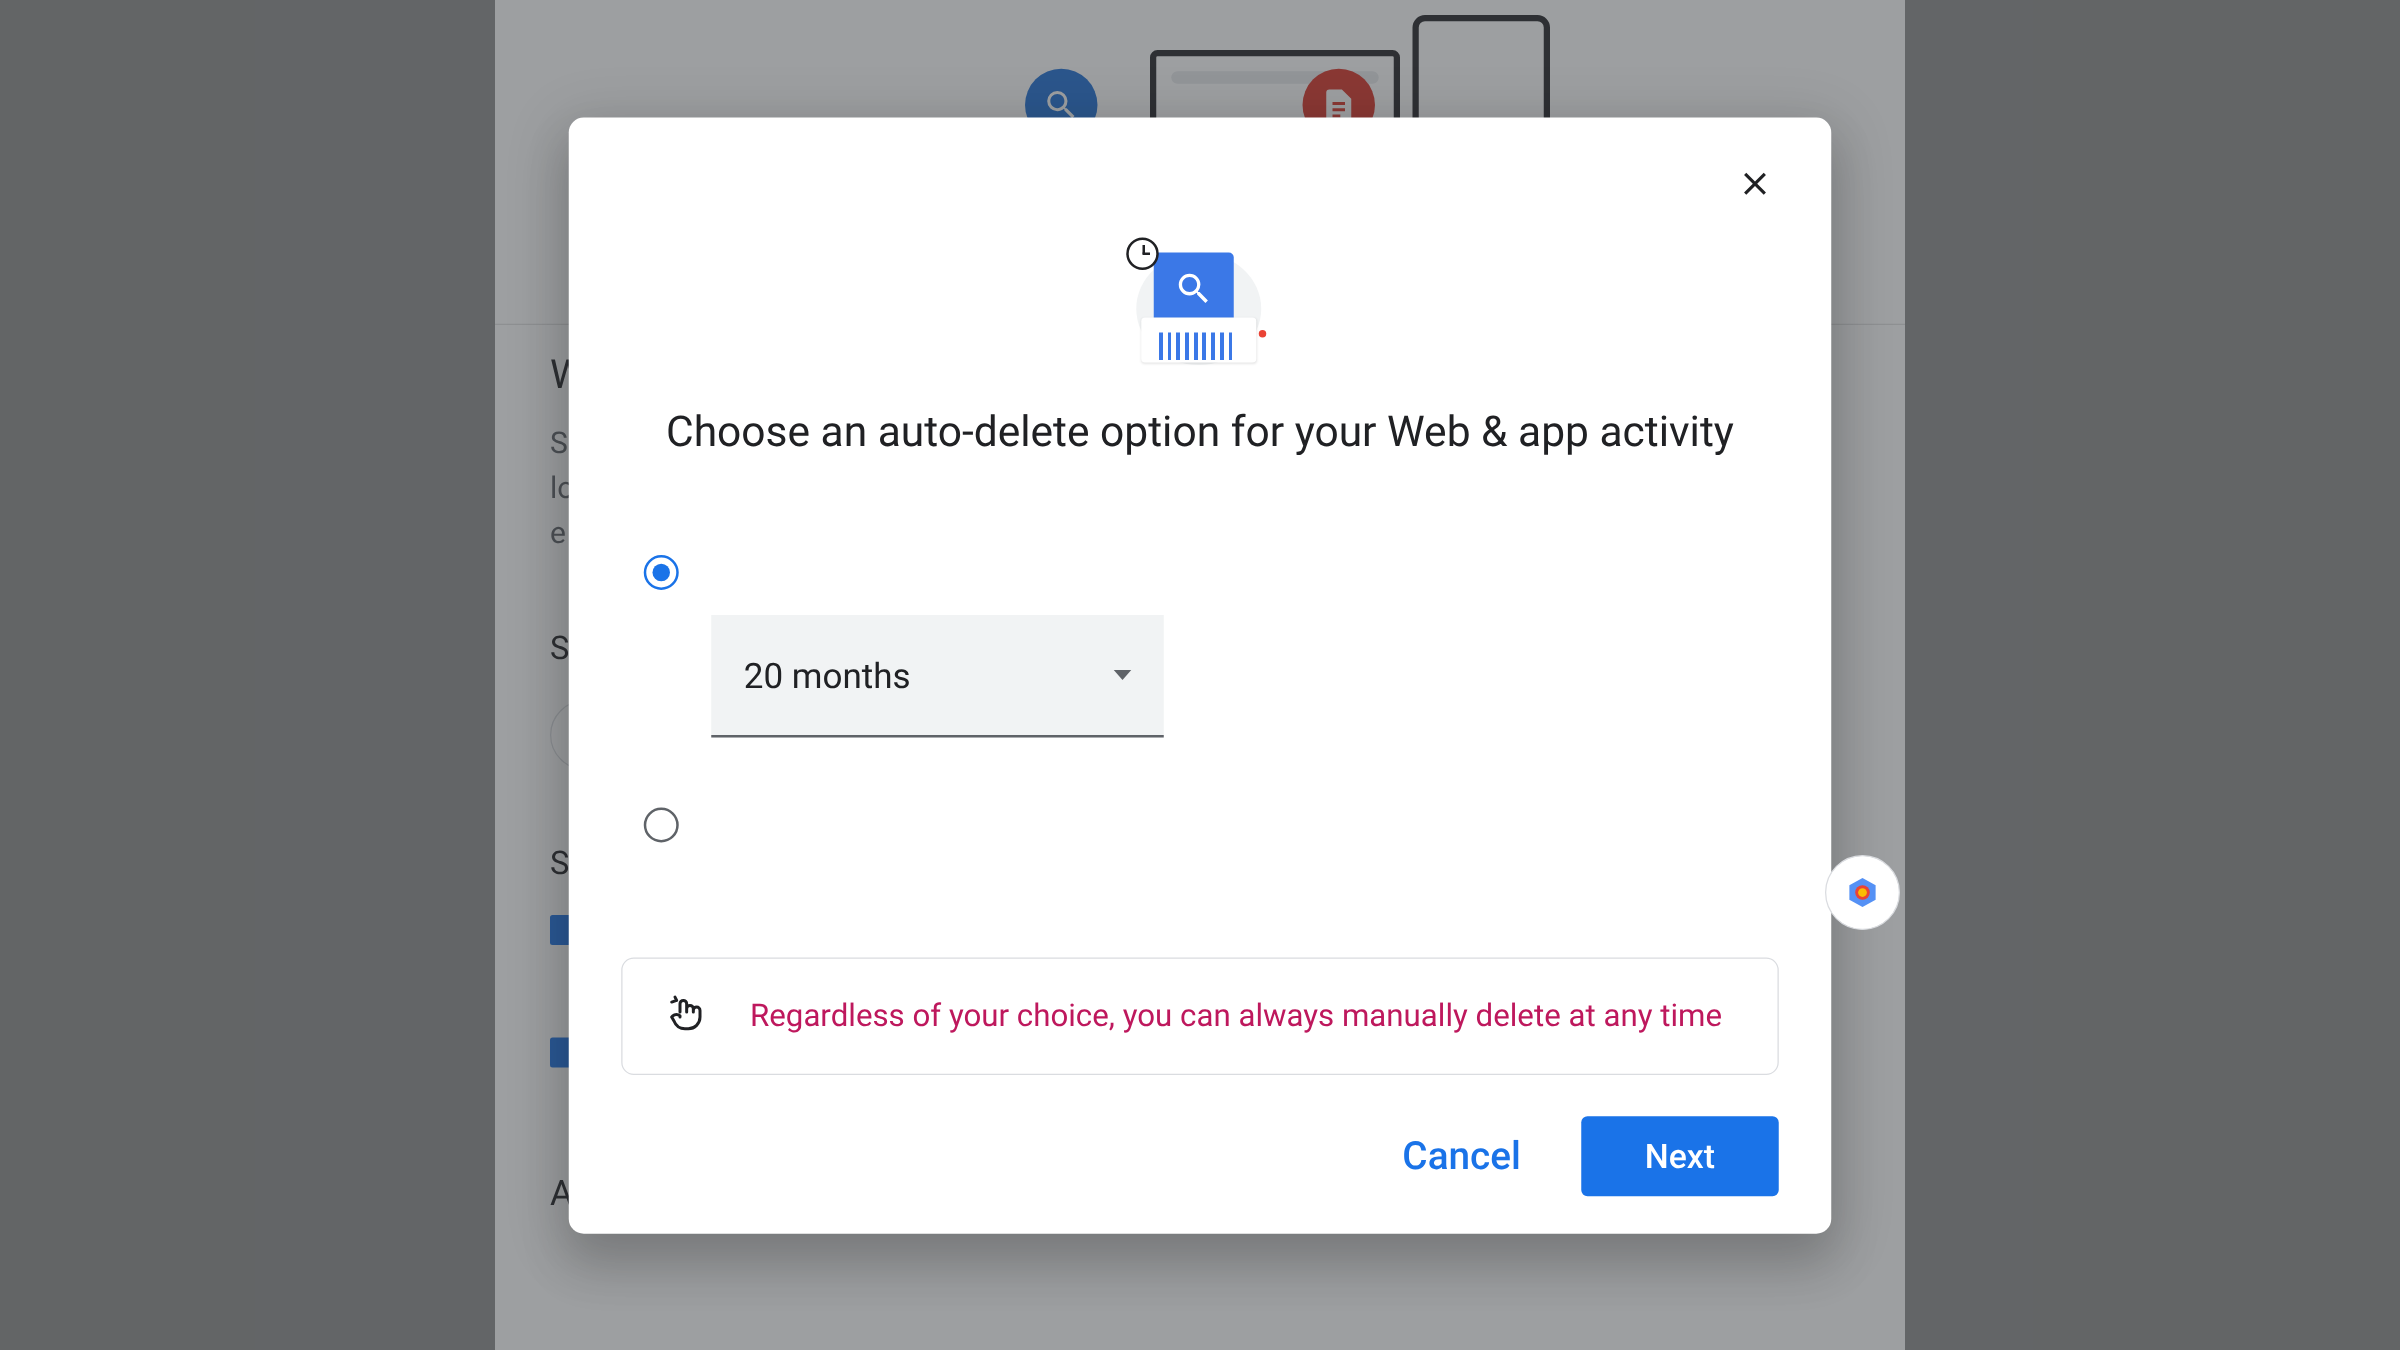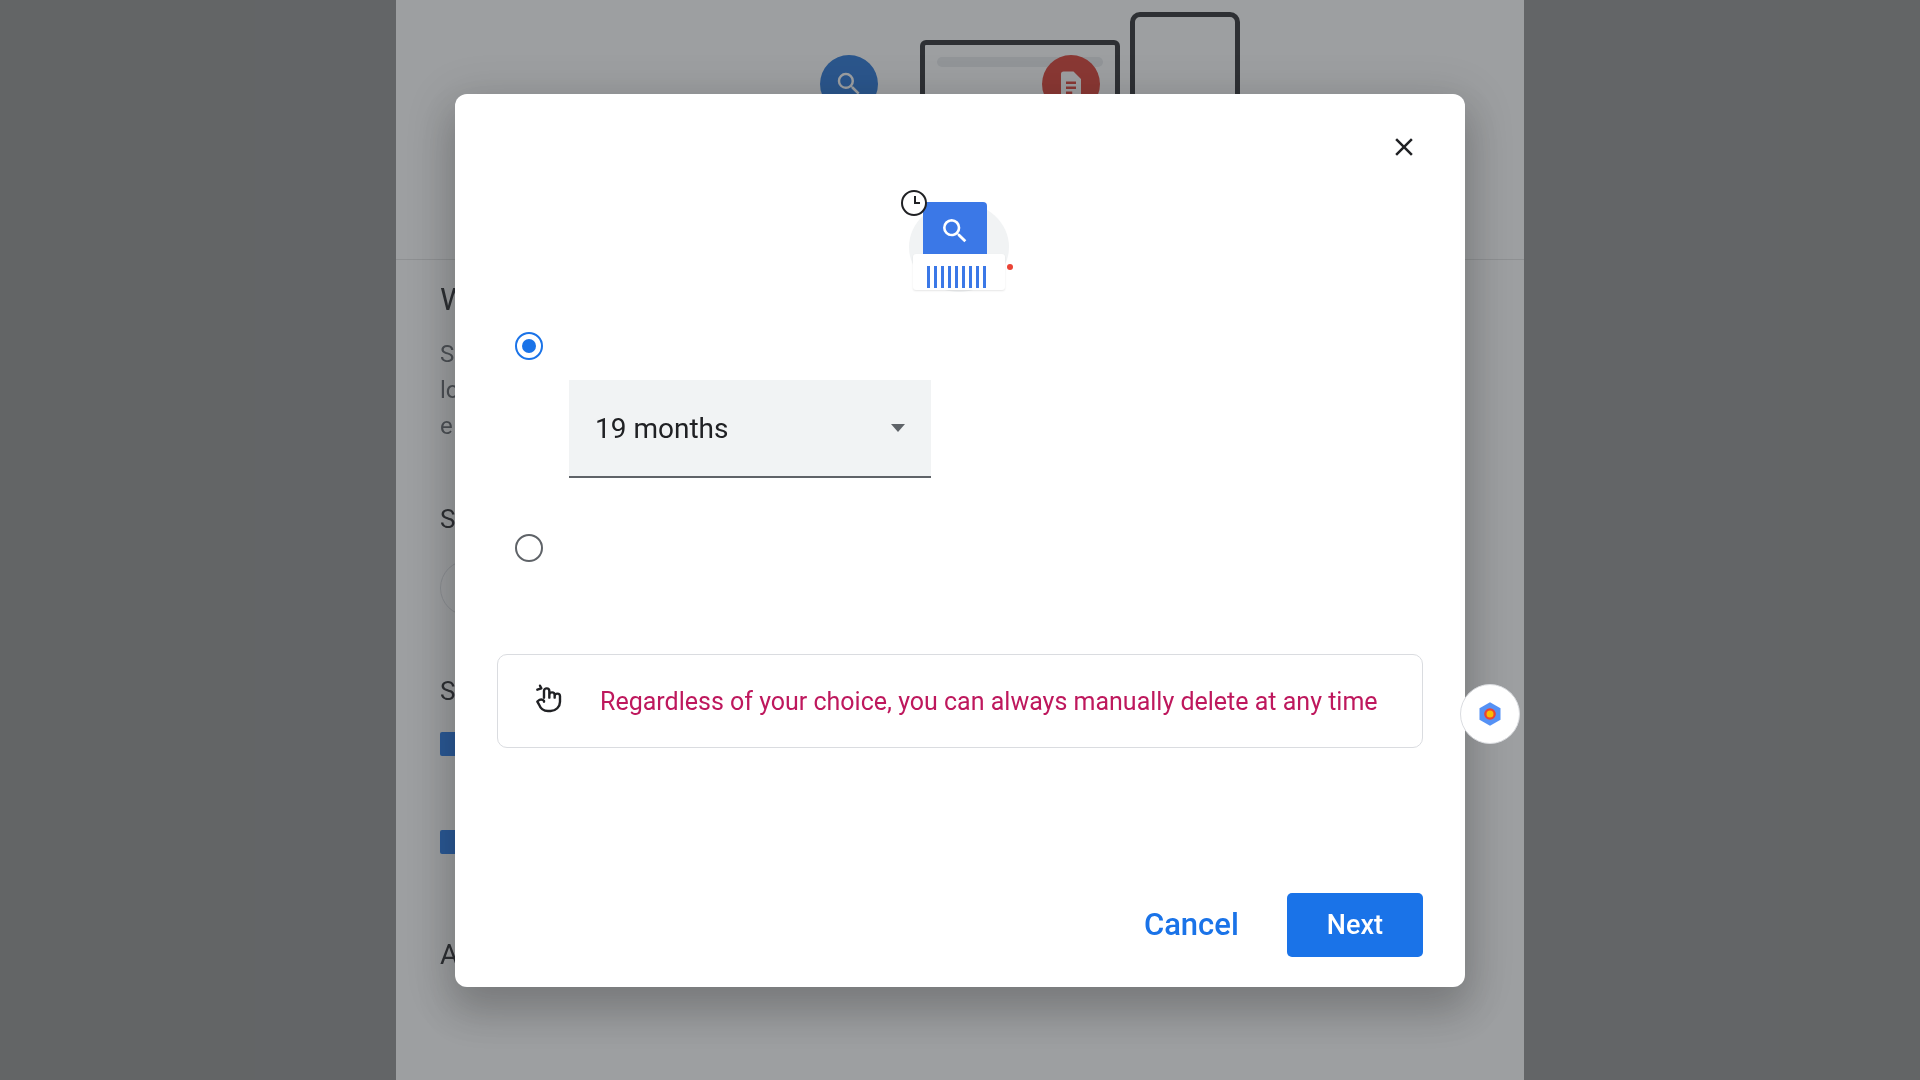--- a/index.html
+++ b/index.html
@@ -378,21 +378,21 @@
       padding: 14px 20px;
       cursor: pointer;
       font-family: inherit;
     }
     .btn-next {
       background: #1a73e8;
       border: none;
       color: #fff;
       font-size: 27px;
       font-weight: 500;
-      padding: 16px 40px;
+      padding: 16px 51px;
       border-radius: 5px;
       cursor: pointer;
       font-family: inherit;
     }
     
     .g-badge {
       position: absolute;
       right: 400px;
       top: 684px;
       width: 60px;
@@ -465,28 +465,29 @@
         <svg viewBox="0 0 24 24">
             <path d="M15.5 14h-.79l-.28-.27A6.471 6.471 0 0016 9.5 6.5 6.5 0 109.5 16c1.61 0 3.09-.59 4.23-1.57l.27.28v.79l5 4.99L20.49 19l-4.99-5zm-6 0C7.01 14 5 11.99 5 9.5S7.01 5 9.5 5 14 7.01 14 9.5 11.99 14 9.5 14z"></path>
           </svg>
       </div>
       <div class="illust-shred">
         <div class="shred-lines"></div>
       </div>
     </div>
   </div>
 
+  <h2 class="modal-title">Choose an auto-delete option for your Web &amp; app activity</h2>
 
   <div class="radio-group">
     <div class="radio-row top">
       <div class="radio selected"></div>
     </div>
 
     <div class="dropdown">
-      <span class="dropdown-value">19 months</span>
+      <span class="dropdown-value">20 months</span>
       <span class="dropdown-arrow"></span>
     </div>
 
     <div class="radio-row">
       <div class="radio"></div>
     </div>
   </div>
 
   <div class="info-box">
     <span class="info-icon">

